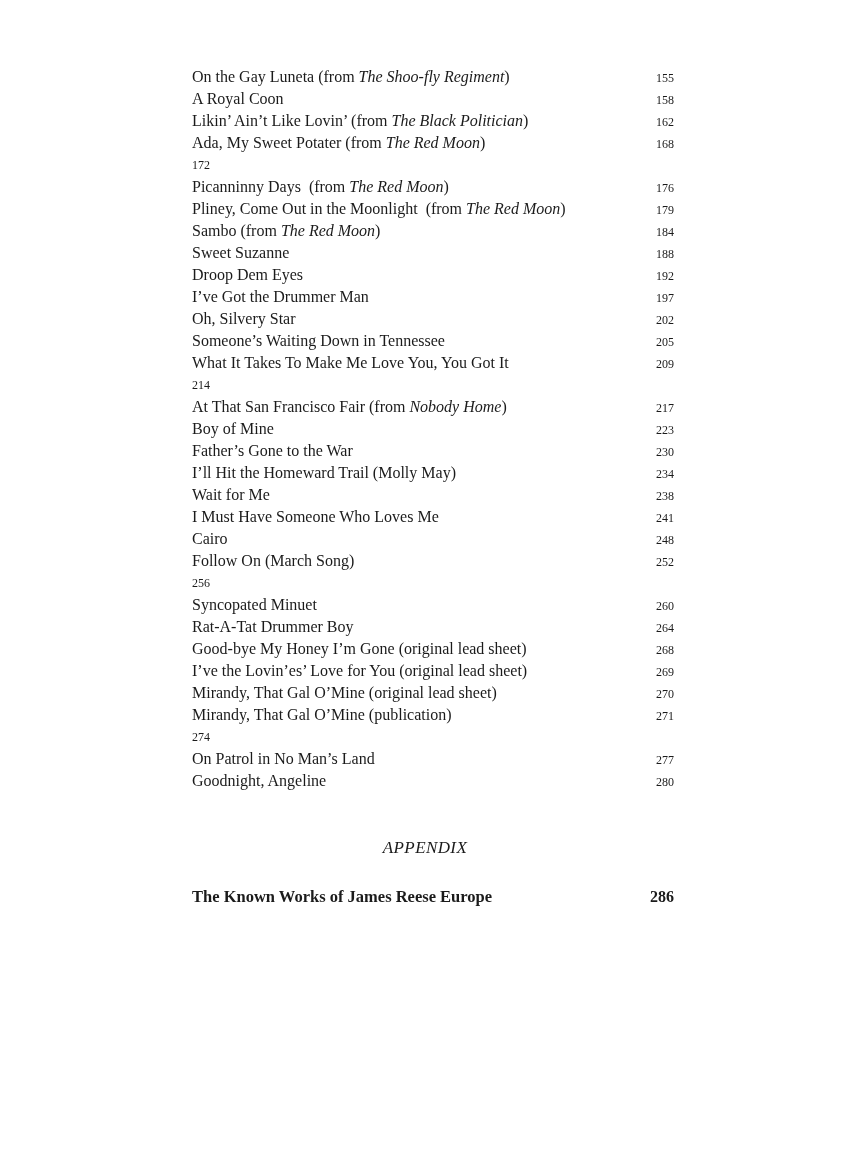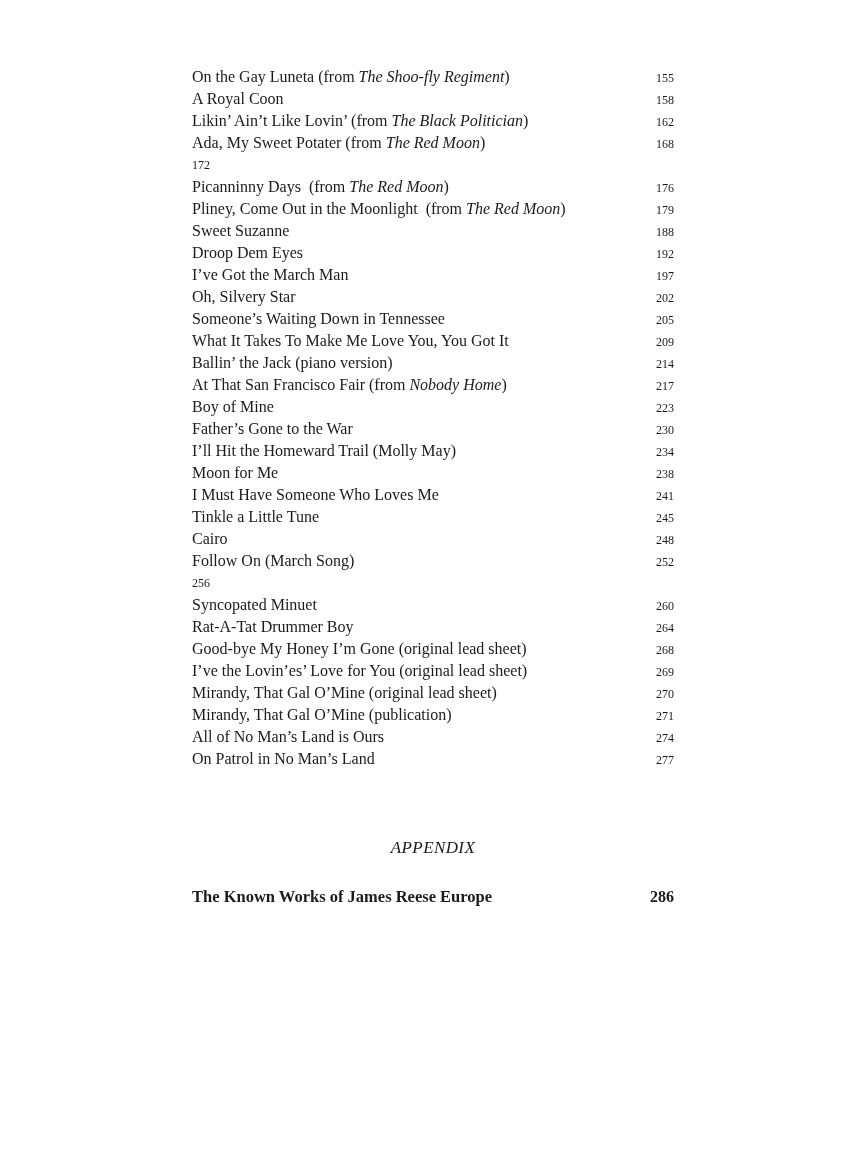--- a/index.html
+++ b/index.html
@@ -40,21 +40,21 @@
     white-space: pre-wrap; 
   }
   .toc-title .it {
     font-style: italic;
   }
   .toc-page {
     font-size: 12px;
   }
   .appendix-heading {
     position: absolute;
-    left: 192px;
+    left: 184px;
     top: 837px;
     width: 482px;
     text-align: center;
     font-style: italic;
     font-size: 17px;
     line-height: 22px;
     letter-spacing: 0.4px;
   }
   .appendix-row {
     position: absolute;
@@ -103,76 +103,75 @@
       </div>
       <div class="toc-row">
         <span class="toc-title"><span>Picanninny Days  (from </span><span class="it">The Red Moon</span><span>)</span></span>
         <span class="toc-page">176</span>
       </div>
       <div class="toc-row">
         <span class="toc-title"><span>Pliney, Come Out in the Moonlight  (from </span><span class="it">The Red Moon</span><span>)</span></span>
         <span class="toc-page">179</span>
       </div>
       <div class="toc-row">
+        <span class="toc-title"><span>Sambo (from </span><span class="it">The Red Moon</span><span>)</span></span>
+        <span class="toc-page">184</span>
+      </div>
+      <div class="toc-row">
         <span class="toc-title"><span>Sweet Suzanne</span></span>
         <span class="toc-page">188</span>
       </div>
       <div class="toc-row">
         <span class="toc-title"><span>Droop Dem Eyes</span></span>
         <span class="toc-page">192</span>
       </div>
       <div class="toc-row">
-        <span class="toc-title"><span>I’ve Got the March Man</span></span>
+        <span class="toc-title"><span>I’ve Got the Drummer Man</span></span>
         <span class="toc-page">197</span>
       </div>
       <div class="toc-row">
         <span class="toc-title"><span>Oh, Silvery Star</span></span>
         <span class="toc-page">202</span>
       </div>
       <div class="toc-row">
         <span class="toc-title"><span>Someone’s Waiting Down in Tennessee</span></span>
         <span class="toc-page">205</span>
       </div>
       <div class="toc-row">
         <span class="toc-title"><span>What It Takes To Make Me Love You, You Got It</span></span>
         <span class="toc-page">209</span>
       </div>
       <div class="toc-row">
-        <span class="toc-title"><span>Ballin’ the Jack (piano version)</span></span>
         <span class="toc-page">214</span>
       </div>
       <div class="toc-row">
         <span class="toc-title"><span>At That San Francisco Fair (from </span><span class="it">Nobody Home</span><span>)</span></span>
         <span class="toc-page">217</span>
       </div>
       <div class="toc-row">
         <span class="toc-title"><span>Boy of Mine</span></span>
         <span class="toc-page">223</span>
       </div>
       <div class="toc-row">
         <span class="toc-title"><span>Father’s Gone to the War</span></span>
         <span class="toc-page">230</span>
       </div>
       <div class="toc-row">
         <span class="toc-title"><span>I’ll Hit the Homeward Trail (Molly May)</span></span>
         <span class="toc-page">234</span>
       </div>
       <div class="toc-row">
-        <span class="toc-title"><span>Moon for Me</span></span>
+        <span class="toc-title"><span>Wait for Me</span></span>
         <span class="toc-page">238</span>
       </div>
       <div class="toc-row">
         <span class="toc-title"><span>I Must Have Someone Who Loves Me</span></span>
         <span class="toc-page">241</span>
       </div>
       <div class="toc-row">
-        <span class="toc-title"><span>Tinkle a Little Tune</span></span>
-        <span class="toc-page">245</span>
-      </div>
-      <div class="toc-row">
         <span class="toc-title"><span>Cairo</span></span>
         <span class="toc-page">248</span>
       </div>
       <div class="toc-row">
         <span class="toc-title"><span>Follow On (March Song)</span></span>
         <span class="toc-page">252</span>
       </div>
       <div class="toc-row">
         <span class="toc-page">256</span>
       </div>
@@ -194,26 +193,29 @@
       </div>
       <div class="toc-row">
         <span class="toc-title"><span>Mirandy, That Gal O’Mine (original lead sheet)</span></span>
         <span class="toc-page">270</span>
       </div>
       <div class="toc-row">
         <span class="toc-title"><span>Mirandy, That Gal O’Mine (publication)</span></span>
         <span class="toc-page">271</span>
       </div>
       <div class="toc-row">
-        <span class="toc-title"><span>All of No Man’s Land is Ours</span></span>
         <span class="toc-page">274</span>
       </div>
       <div class="toc-row">
         <span class="toc-title"><span>On Patrol in No Man’s Land</span></span>
         <span class="toc-page">277</span>
+      </div>
+      <div class="toc-row">
+        <span class="toc-title"><span>Goodnight, Angeline</span></span>
+        <span class="toc-page">280</span>
       </div>
     </div>
 
   <div class="appendix-heading">APPENDIX</div>
 
   <div class="appendix-row">
     <span class="appendix-title">The Known Works of James Reese Europe</span>
     <span class="appendix-page">286</span>
   </div>
 

